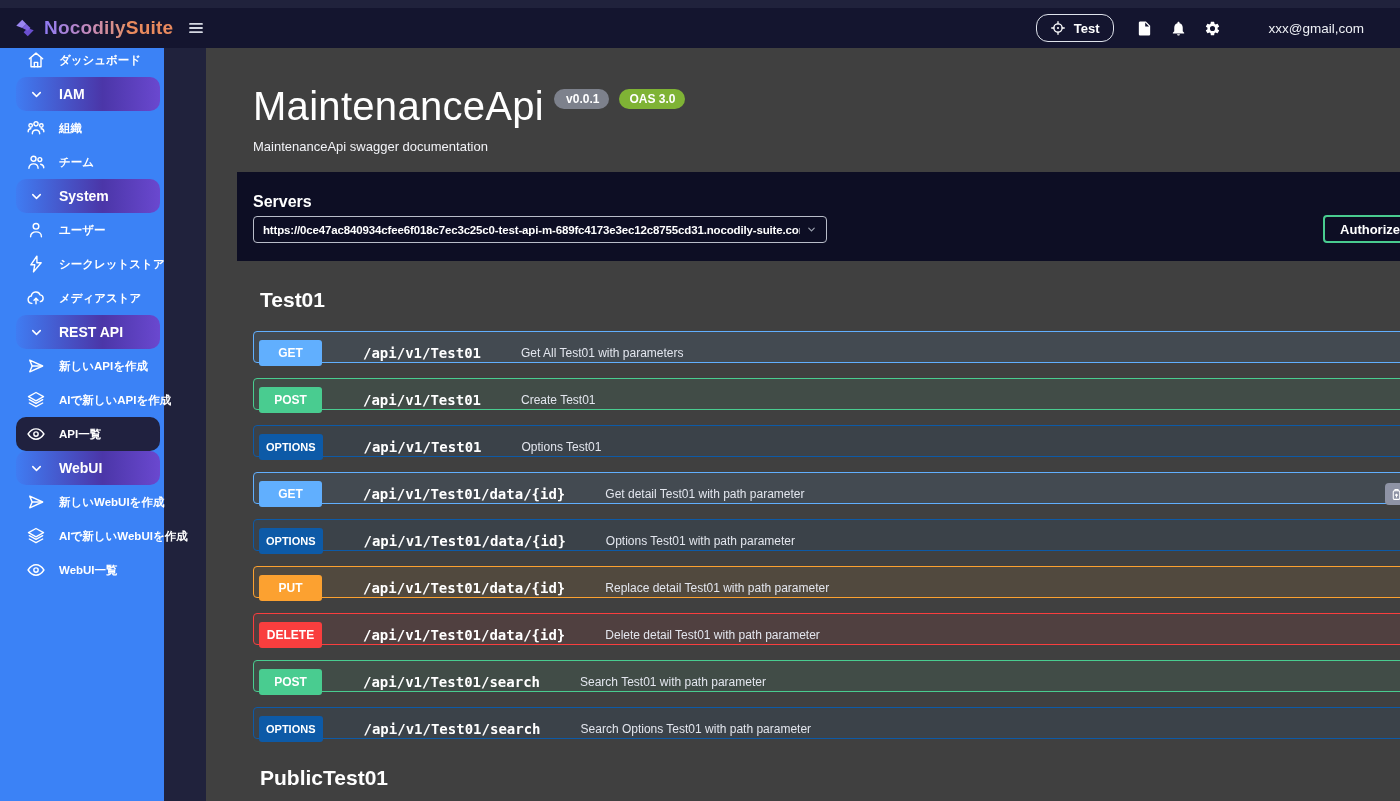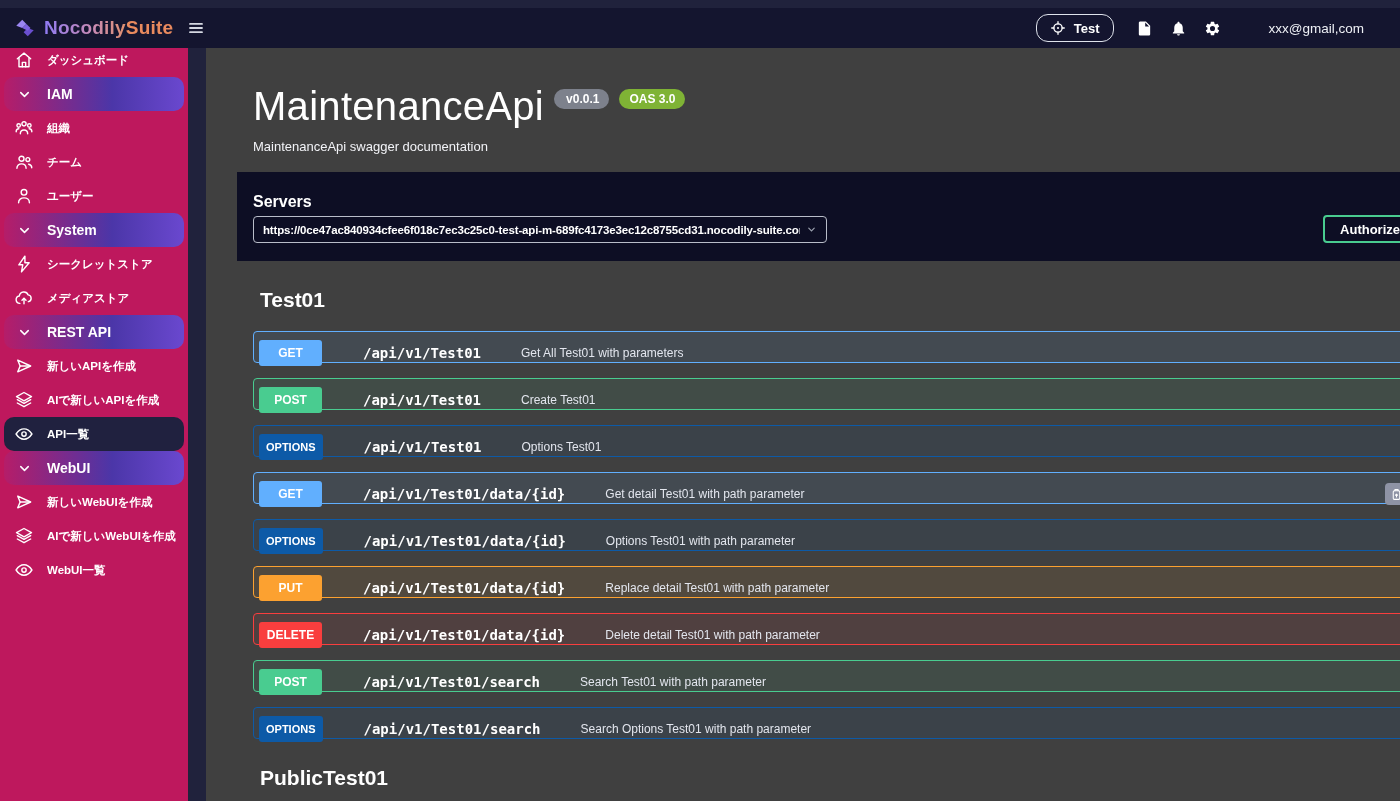--- a/index.html
+++ b/index.html
@@ -18,21 +18,21 @@
   .hamburger { background:none; border:none; cursor:pointer; margin-left:14px; display:flex; align-items:center; }
   .topbar-right { margin-left:auto; display:flex; align-items:center; }
   .test-btn { display:flex; align-items:center; gap:8px; background:transparent; color:#fff;
               border:1px solid #dfe3ec; border-radius:12px; height:28px; padding:0 13px;
               font-size:13px; font-weight:bold; font-family:inherit; cursor:pointer; }
   .tb-icon { display:flex; align-items:center; margin-left:17px; cursor:pointer; }
   .tb-icon:first-of-type { margin-left:22px; }
   .email { font-size:13.5px; color:#eef0f5; margin-left:48px; }
 
   
-  .sidebar { position:absolute; top:40px; left:0; width:188px; height:761px; background:#be185d; padding-top:3px; }
+  .sidebar { position:absolute; top:40px; left:0; width:164px; height:761px; background:#3b82f6; padding-top:3px;padding-left:12px; }
   .nav-item { display:flex; align-items:center; height:34px; margin:0 4px; border-radius:10px; cursor:pointer; }
   .nav-item .nav-icon { width:20px; display:flex; justify-content:center; margin-left:10px; flex:none; }
   .nav-item .nav-label { margin-left:13px; font-size:11.5px; font-weight:bold; color:#fff; white-space:nowrap; }
   .nav-section { background:linear-gradient(90deg, rgba(106,72,207,0.10) 0%, #4b36a8 60%, #6a48cf 100%); }
   .nav-section .nav-label { font-size:14px; font-weight:600; }
   .nav-item.active { background:#20213f; }
 
   
   .main { position:absolute; top:40px; left:206px; width:1285px; height:761px; background:#404040; overflow:hidden; }
   .content { padding:42px 45px 0 47px; }
@@ -159,36 +159,36 @@
         <span class="nav-icon">
           <svg width="20" height="20" viewBox="0 0 24 24" fill="none" stroke="#fff" stroke-width="1.7" stroke-linecap="round" stroke-linejoin="round">
             <circle cx="9" cy="8" r="3"></circle>
             <path d="M3.5 19.5c0-3.2 2.4-5.3 5.5-5.3s5.5 2.1 5.5 5.3"></path>
             <circle cx="16.6" cy="9" r="2.3"></circle>
             <path d="M17.6 14.7c2.2.4 3.7 2 3.7 4.2"></path>
           </svg>
         </span>
         <span class="nav-label">チーム</span>
       </div>
+      <div class="nav-item nav-section">
+        <span class="nav-icon">
+          <svg width="15" height="15" viewBox="0 0 24 24" fill="none" stroke="#fff" stroke-width="2.4" stroke-linecap="round" stroke-linejoin="round">
+            <path d="M6 9l6 6 6-6"></path>
+          </svg>
+        </span>
+        <span class="nav-label">System</span>
+      </div>
       <div class="nav-item">
         <span class="nav-icon">
           <svg width="20" height="20" viewBox="0 0 24 24" fill="none" stroke="#fff" stroke-width="1.7" stroke-linecap="round" stroke-linejoin="round">
             <circle cx="12" cy="7.5" r="3.4"></circle>
             <path d="M5.5 20c0-3.6 2.9-5.8 6.5-5.8s6.5 2.2 6.5 5.8"></path>
           </svg>
         </span>
         <span class="nav-label">ユーザー</span>
-      </div>
-      <div class="nav-item nav-section">
-        <span class="nav-icon">
-          <svg width="15" height="15" viewBox="0 0 24 24" fill="none" stroke="#fff" stroke-width="2.4" stroke-linecap="round" stroke-linejoin="round">
-            <path d="M6 9l6 6 6-6"></path>
-          </svg>
-        </span>
-        <span class="nav-label">System</span>
       </div>
       <div class="nav-item">
         <span class="nav-icon">
           <svg width="20" height="20" viewBox="0 0 24 24" fill="none" stroke="#fff" stroke-width="1.7" stroke-linecap="round" stroke-linejoin="round">
             <path d="M13 2.5 5.8 13h4.7L9 21.5 18.2 10.5h-5.1l0-8z"></path>
           </svg>
         </span>
         <span class="nav-label">シークレットストア</span>
       </div>
       <div class="nav-item">

